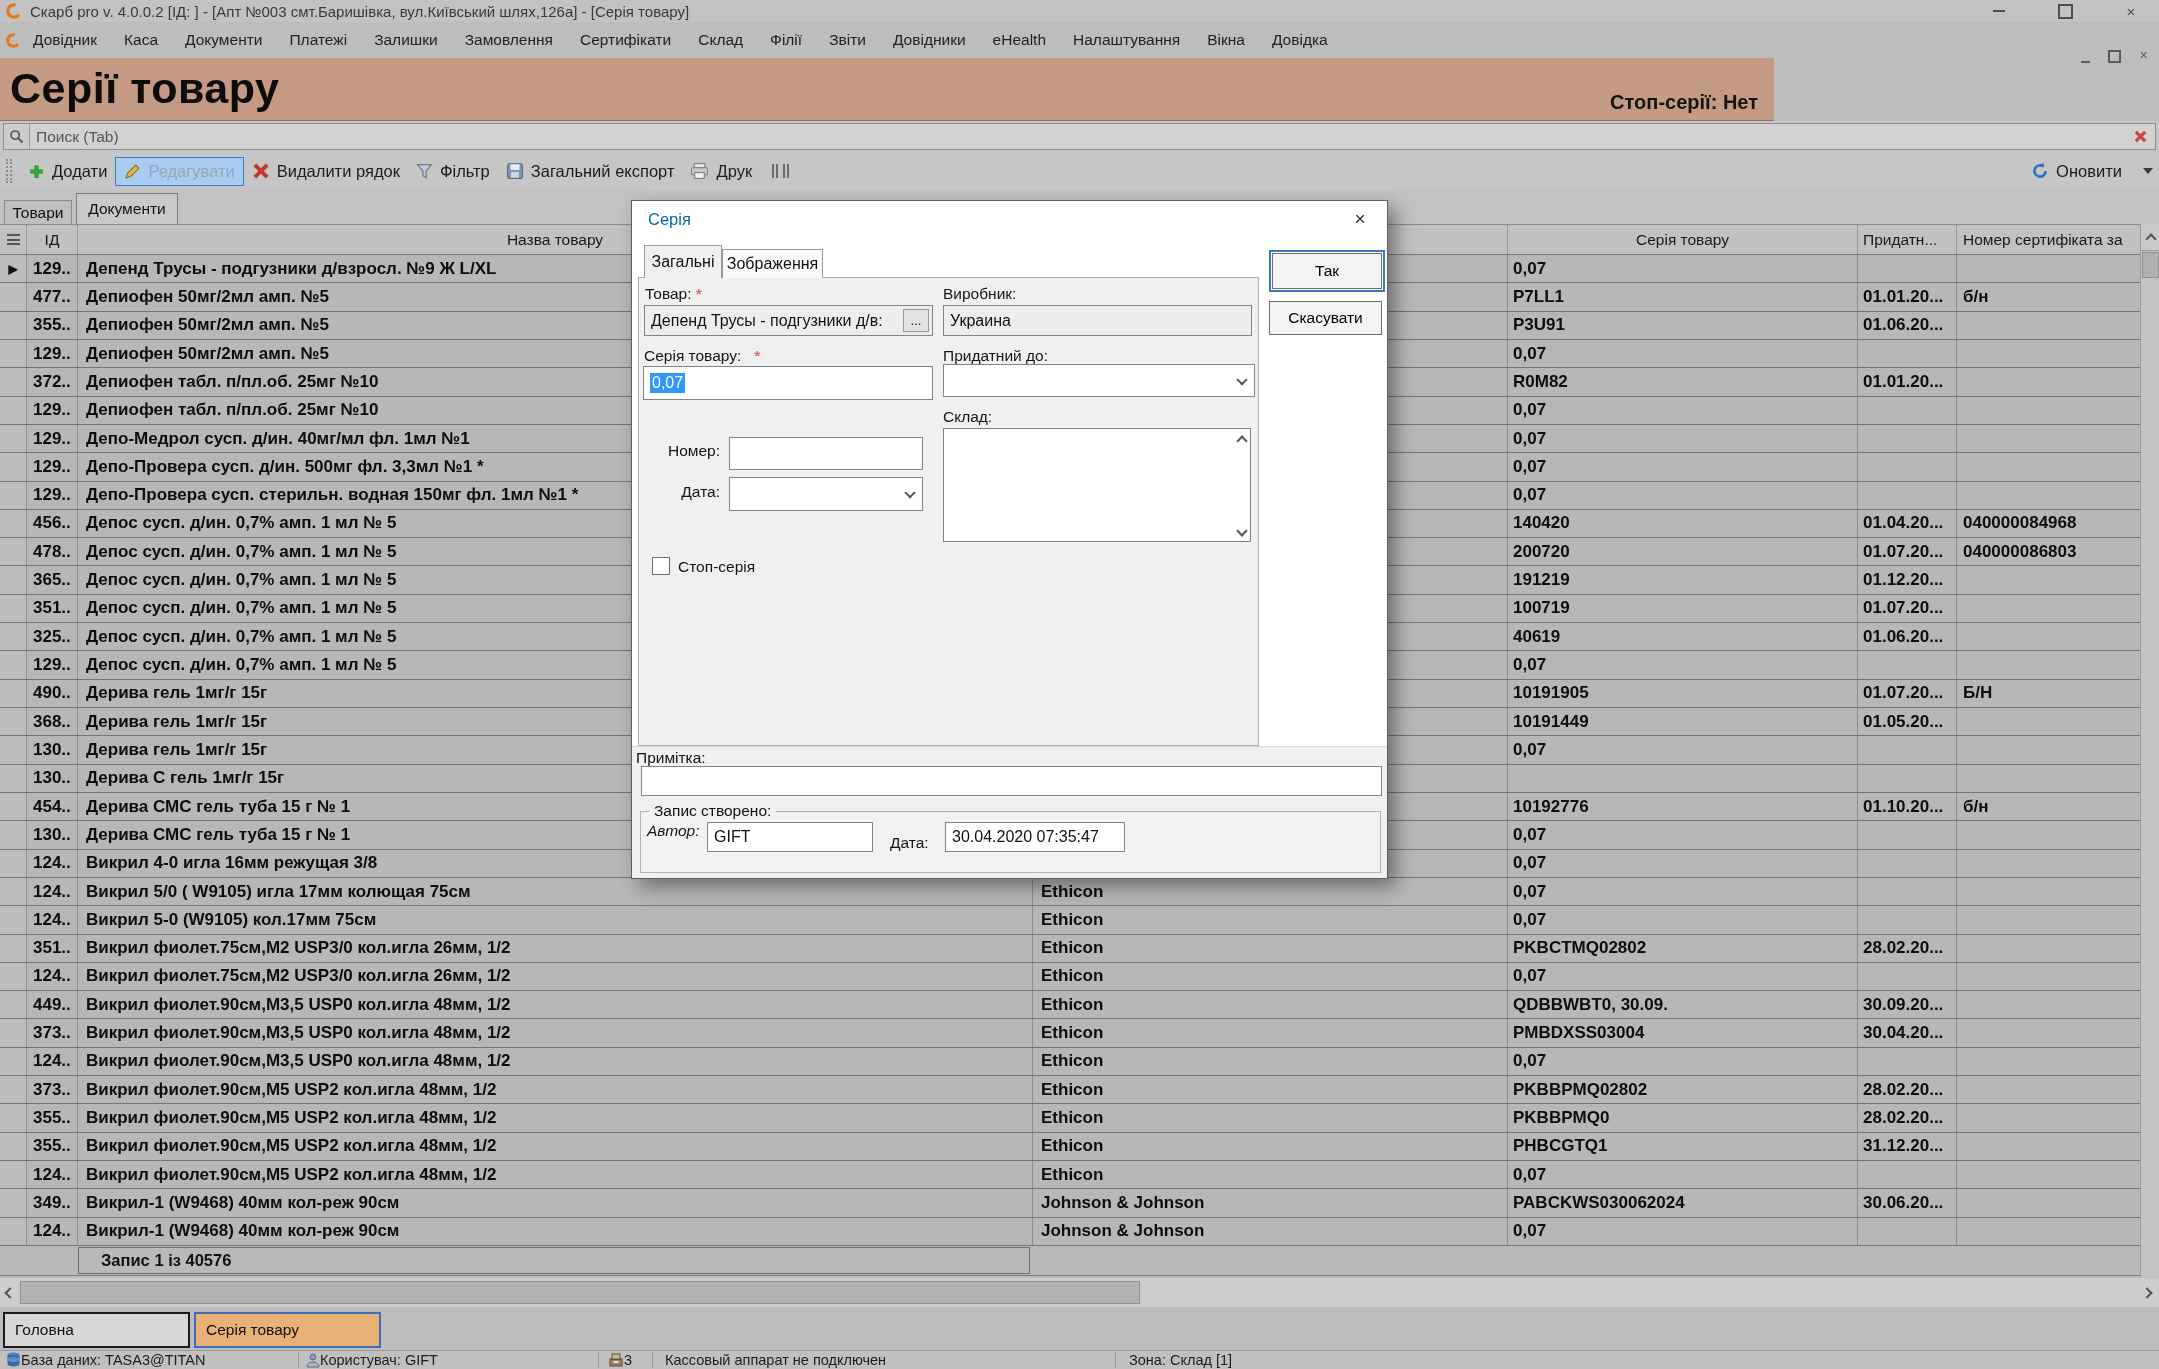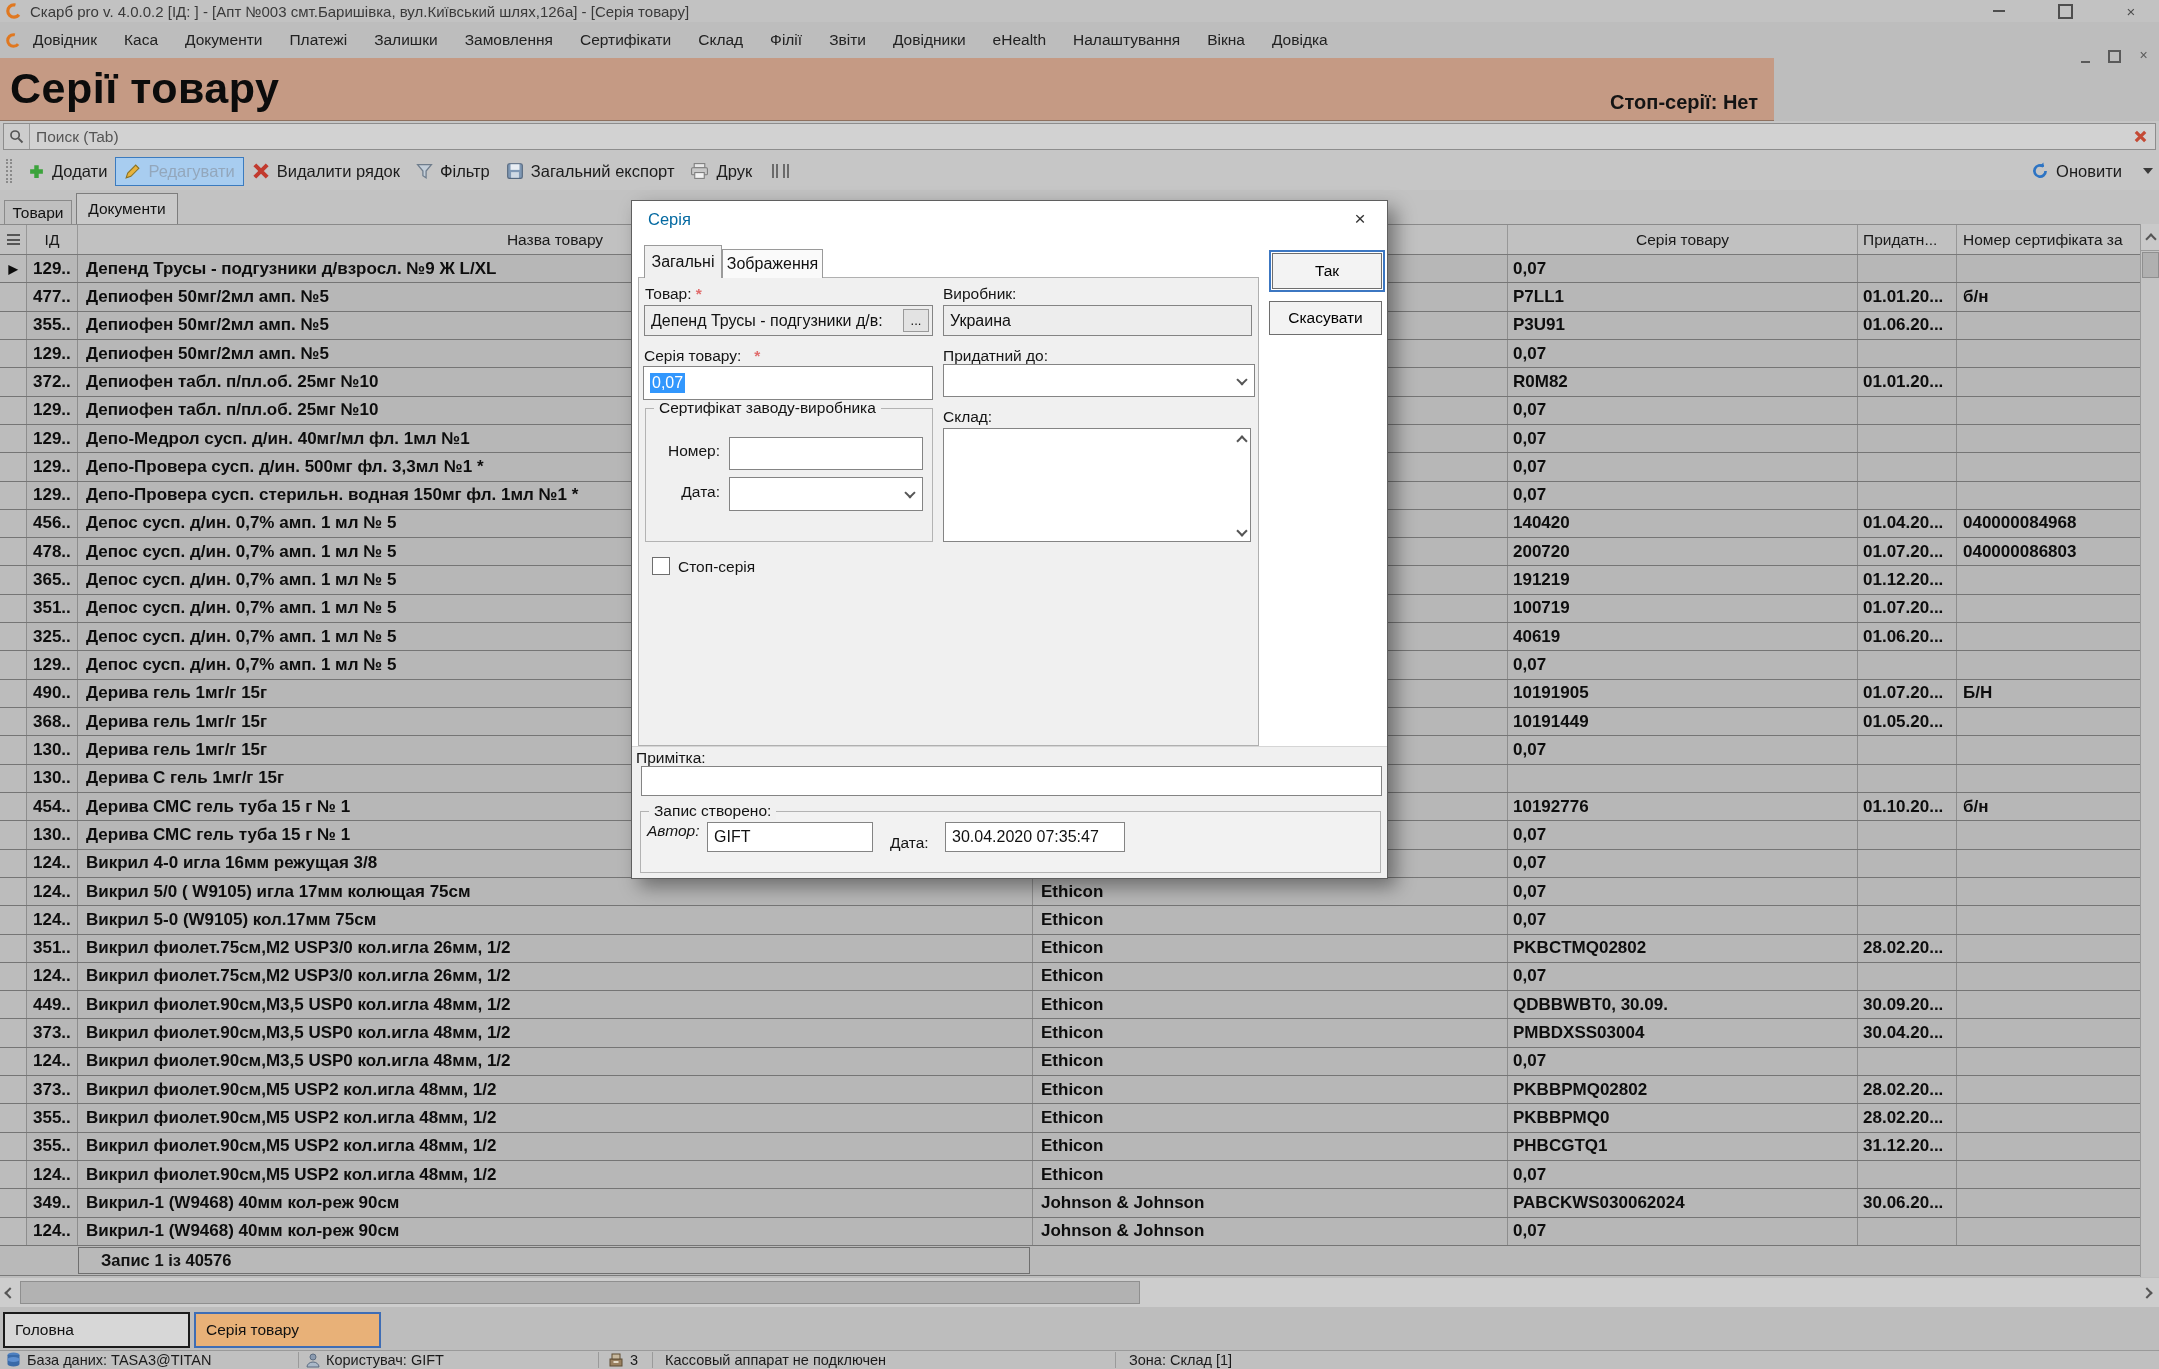--- a/index.html
+++ b/index.html
@@ -93,21 +93,21 @@
   .hs-right { position:absolute; right:2px; top:0; width:20px; height:100%; display:flex; align-items:center; justify-content:center; }
 
   
   .bottomtabs { left:0; top:1307px; width:2159px; height:43px; background:#bdbdbd; }
   .btab { position:absolute; top:5px; height:36px; display:flex; align-items:center; padding-left:10px; font-size:15.5px; }
   .btab.home { left:3px; width:187px; background:#d7d7d7; border:2px solid #1a1a1a; }
   .btab.current { left:194px; width:187px; background:#e8b178; border:2px solid #3e6db5; }
 
   
   .statusbar { left:0; top:1350px; width:2159px; height:19px; background:#c0c0c0; border-top:1px solid #9a9a9a; font-size:14.5px; color:#1b1b1b; }
-  .sb-item { position:absolute; top:1px; display:flex; align-items:center; gap:6px; white-space:nowrap; }
+  .sb-item { position:absolute; top:1px; display:flex; align-items:center; white-space:nowrap; }
   .sb-sep { position:absolute; top:1px; height:16px; border-left:1px solid #9a9a9a; }
 
   
   .dialog { left:631px; top:200px; width:757px; height:679px; background:#ffffff; border:1px solid #5f5f5f; box-shadow:8px 8px 18px rgba(0,0,0,.4); z-index:50; }
   .dlg-title { position:absolute; left:16px; top:9px; font-size:16.5px; color:#0369a1; }
   .dlg-close { position:absolute; right:14px; top:6px; width:26px; height:24px; display:flex; align-items:center; justify-content:center; font-size:19px; color:#333; }
   .dlg-page { position:absolute; left:6px; top:76px; width:621px; height:469px; background:#f0f0f0; border:1px solid #b0b0b0; }
   .dlg-lower { position:absolute; left:0px; top:545px; width:755px; height:132px; background:#f0f0f0; border-top:1px solid #d5d5d5; }
   .dlg-tab { position:absolute; font-size:16px; display:flex; align-items:center; justify-content:center; border:1px solid #9a9a9a; border-bottom:none; z-index:3; }
   .dlg-tab.active { left:12px; top:44px; width:78px; height:33px; background:#f0f0f0; }
@@ -708,23 +708,20 @@
     <div class="dlg-label" style="left:12px; top:146px;"><span>Серія товару:</span>&nbsp;&nbsp;&nbsp;<span class="req">*</span></div>
     <div class="fld" style="left:11px; top:165px; width:290px; height:34px;">
       <span class="sel">0,07</span>
     </div>
 
     <div class="dlg-label" style="left:311px; top:146px;">Придатний до:</div>
     <div class="fld" style="left:311px; top:163px; width:312px; height:33px;">
       <span class="combo-arrow"></span>
     </div>
 
-    <div class="groupbox" style="left:13px; top:207px; width:288px; height:134px;">
-      <span class="legend">Сертифікат заводу-виробника</span>
-    </div>
     <div class="dlg-label" style="left:30px; top:241px; width:58px; text-align:right;">Номер:</div>
     <div class="fld" style="left:97px; top:236px; width:194px; height:33px;"></div>
     <div class="dlg-label" style="left:30px; top:282px; width:58px; text-align:right;">Дата:</div>
     <div class="fld" style="left:97px; top:276px; width:194px; height:34px;">
       <span class="combo-arrow"></span>
     </div>
 
     <div class="dlg-label" style="left:311px; top:207px;">Склад:</div>
     <div class="fld" style="left:311px; top:227px; width:308px; height:114px;">
       <span class="chev up mini-scroll-up"></span>

